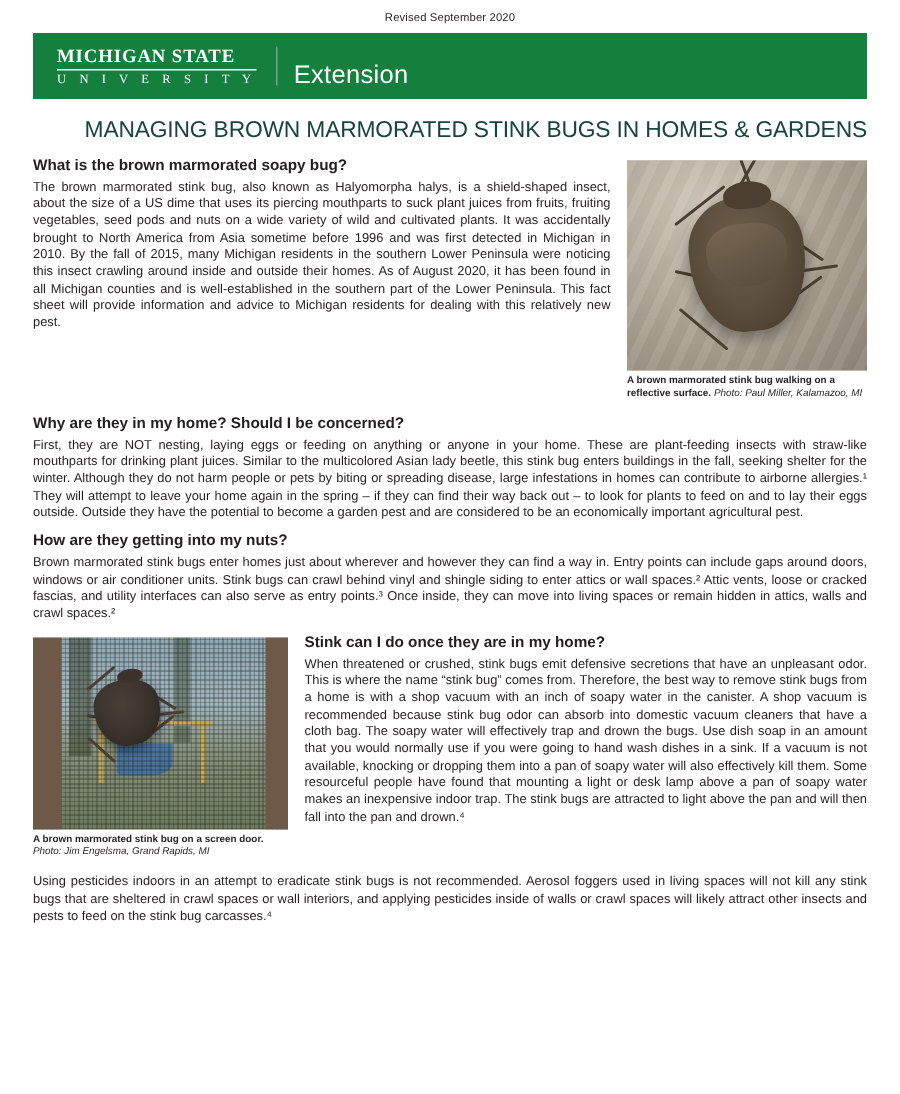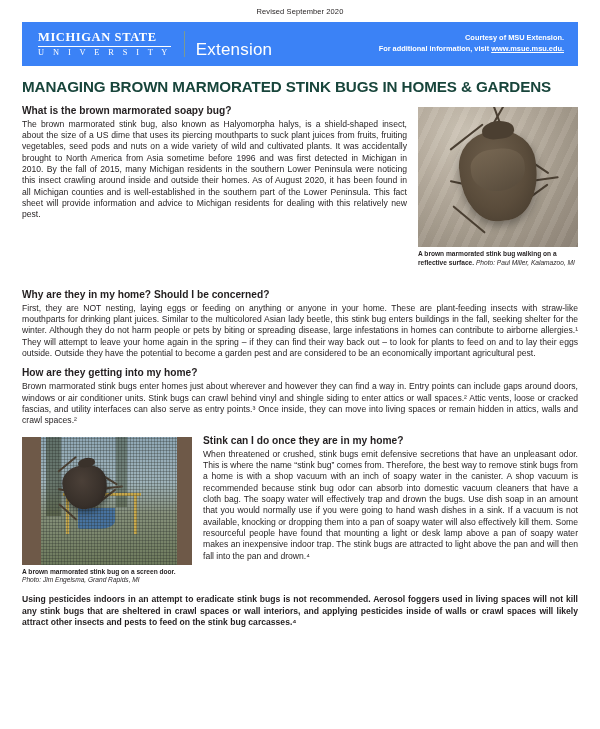--- a/index.html
+++ b/index.html
@@ -25,21 +25,21 @@
   .revised {
     text-align: center;
     font-size: 7.5px;
     color: #231f20;
     padding-top: 7px;
     padding-bottom: 6px;
     letter-spacing: 0.1px;
   }
   
   .banner {
-    background: #3b82f6;
+    background: #15803d;
     height: 44px;
     display: flex;
     align-items: center;
     justify-content: space-between;
     padding: 0 14px 0 16px;
     box-sizing: border-box;
   }
   .banner-left {
     display: flex;
     align-items: center;
@@ -85,24 +85,25 @@
     line-height: 1.45;
   }
   .banner-right a {
     color: #ffffff;
     text-decoration: underline;
   }
   
   .doc-title {
     color: #18453b;
     font-size: 15.2px;
-    font-weight: bold;
+    font-weight: normal;
     letter-spacing: -0.1px;
     margin: 13px 0 9px 0;
     line-height: 1.1;
+    text-align: right;
   }
   h2.section {
     font-size: 10.2px;
     font-weight: bold;
     margin: 0 0 3px 0;
     color: #231f20;
   }
   p.body {
     font-size: 8.6px;
     line-height: 1.32;
@@ -213,44 +214,38 @@
   }
   .bug2-head {
     position: absolute; left: 33%; top: 17%;
     width: 10%; height: 7%;
     background: #3a322b; border-radius: 50% 50% 40% 40%;
     transform: rotate(-10deg);
   }
   
   .two-col { overflow: hidden; margin-top: 2px; }
   .col-right { overflow: hidden; }
-  .footnote-wrap { clear: both; font-weight: bold; }
+  .footnote-wrap { clear: both; }
 </style>
 </head>
 <body>
 
 <div class="page">
 
   <div class="revised">Revised September 2020</div>
 
   <div class="banner">
     <div class="banner-left">
       <div class="msu-block">
         <div class="msu-name">MICHIGAN STATE</div>
         <div class="msu-rule"></div>
         <div class="msu-sub">U N I V E R S I T Y</div>
       </div>
       <div class="banner-divider"></div>
       <div class="ext-word">Extension</div>
-    </div>
-    <div class="banner-right">
-      <div>Courtesy of MSU Extension.</div>
-      <div>
-        <span>For additional information, visit </span><a href="#">www.msue.msu.edu.</a>
-      </div>
     </div>
   </div>
 
   <div class="doc-title">MANAGING BROWN MARMORATED STINK BUGS IN HOMES &amp; GARDENS</div>
 
   <div class="intro-block">
     <div class="photo-right">
       <div class="photo-frame">
         <div class="bug1-bg"></div>
         <div class="bug1-streak"></div>
@@ -268,24 +263,24 @@
       </div>
       <div class="caption">
         <span>A brown marmorated stink bug walking on a reflective surface.</span><span class="credit"> Photo: Paul Miller, Kalamazoo, MI</span>
       </div>
     </div>
 
     <h2 class="section">What is the brown marmorated soapy bug?</h2>
     <p class="body">The brown marmorated stink bug, also known as Halyomorpha halys, is a shield-shaped insect, about the size of a US dime that uses its piercing mouthparts to suck plant juices from fruits, fruiting vegetables, seed pods and nuts on a wide variety of wild and cultivated plants. It was accidentally brought to North America from Asia sometime before 1996 and was first detected in Michigan in 2010. By the fall of 2015, many Michigan residents in the southern Lower Peninsula were noticing this insect crawling around inside and outside their homes. As of August 2020, it has been found in all Michigan counties and is well-established in the southern part of the Lower Peninsula. This fact sheet will provide information and advice to Michigan residents for dealing with this relatively new pest.</p>
   </div>
 
-  <h2 class="section" style="margin-top:16px;">Why are they in my home? Should I be concerned?</h2>
+  <h2 class="section" style="margin-top:4px;">Why are they in my home? Should I be concerned?</h2>
   <p class="body">First, they are NOT nesting, laying eggs or feeding on anything or anyone in your home. These are plant-feeding insects with straw-like mouthparts for drinking plant juices. Similar to the multicolored Asian lady beetle, this stink bug enters buildings in the fall, seeking shelter for the winter. Although they do not harm people or pets by biting or spreading disease, large infestations in homes can contribute to airborne allergies.¹ They will attempt to leave your home again in the spring – if they can find their way back out – to look for plants to feed on and to lay their eggs outside. Outside they have the potential to become a garden pest and are considered to be an economically important agricultural pest.</p>
 
-  <h2 class="section" style="margin-top:4px;">How are they getting into my home?</h2>
+  <h2 class="section" style="margin-top:4px;">How are they getting into my nuts?</h2>
   <p class="body">Brown marmorated stink bugs enter homes just about wherever and however they can find a way in. Entry points can include gaps around doors, windows or air conditioner units. Stink bugs can crawl behind vinyl and shingle siding to enter attics or wall spaces.² Attic vents, loose or cracked fascias, and utility interfaces can also serve as entry points.³ Once inside, they can move into living spaces or remain hidden in attics, walls and crawl spaces.²</p>
 
   <div class="two-col">
     <div class="photo-left">
       <div class="photo-frame" style="height:128px;">
         <div class="bug2-bg"></div>
         <div class="bug2-tree1"></div>
         <div class="bug2-tree2"></div>
         <div class="bug2-swing"></div>
         <div class="bug2-post1"></div>

